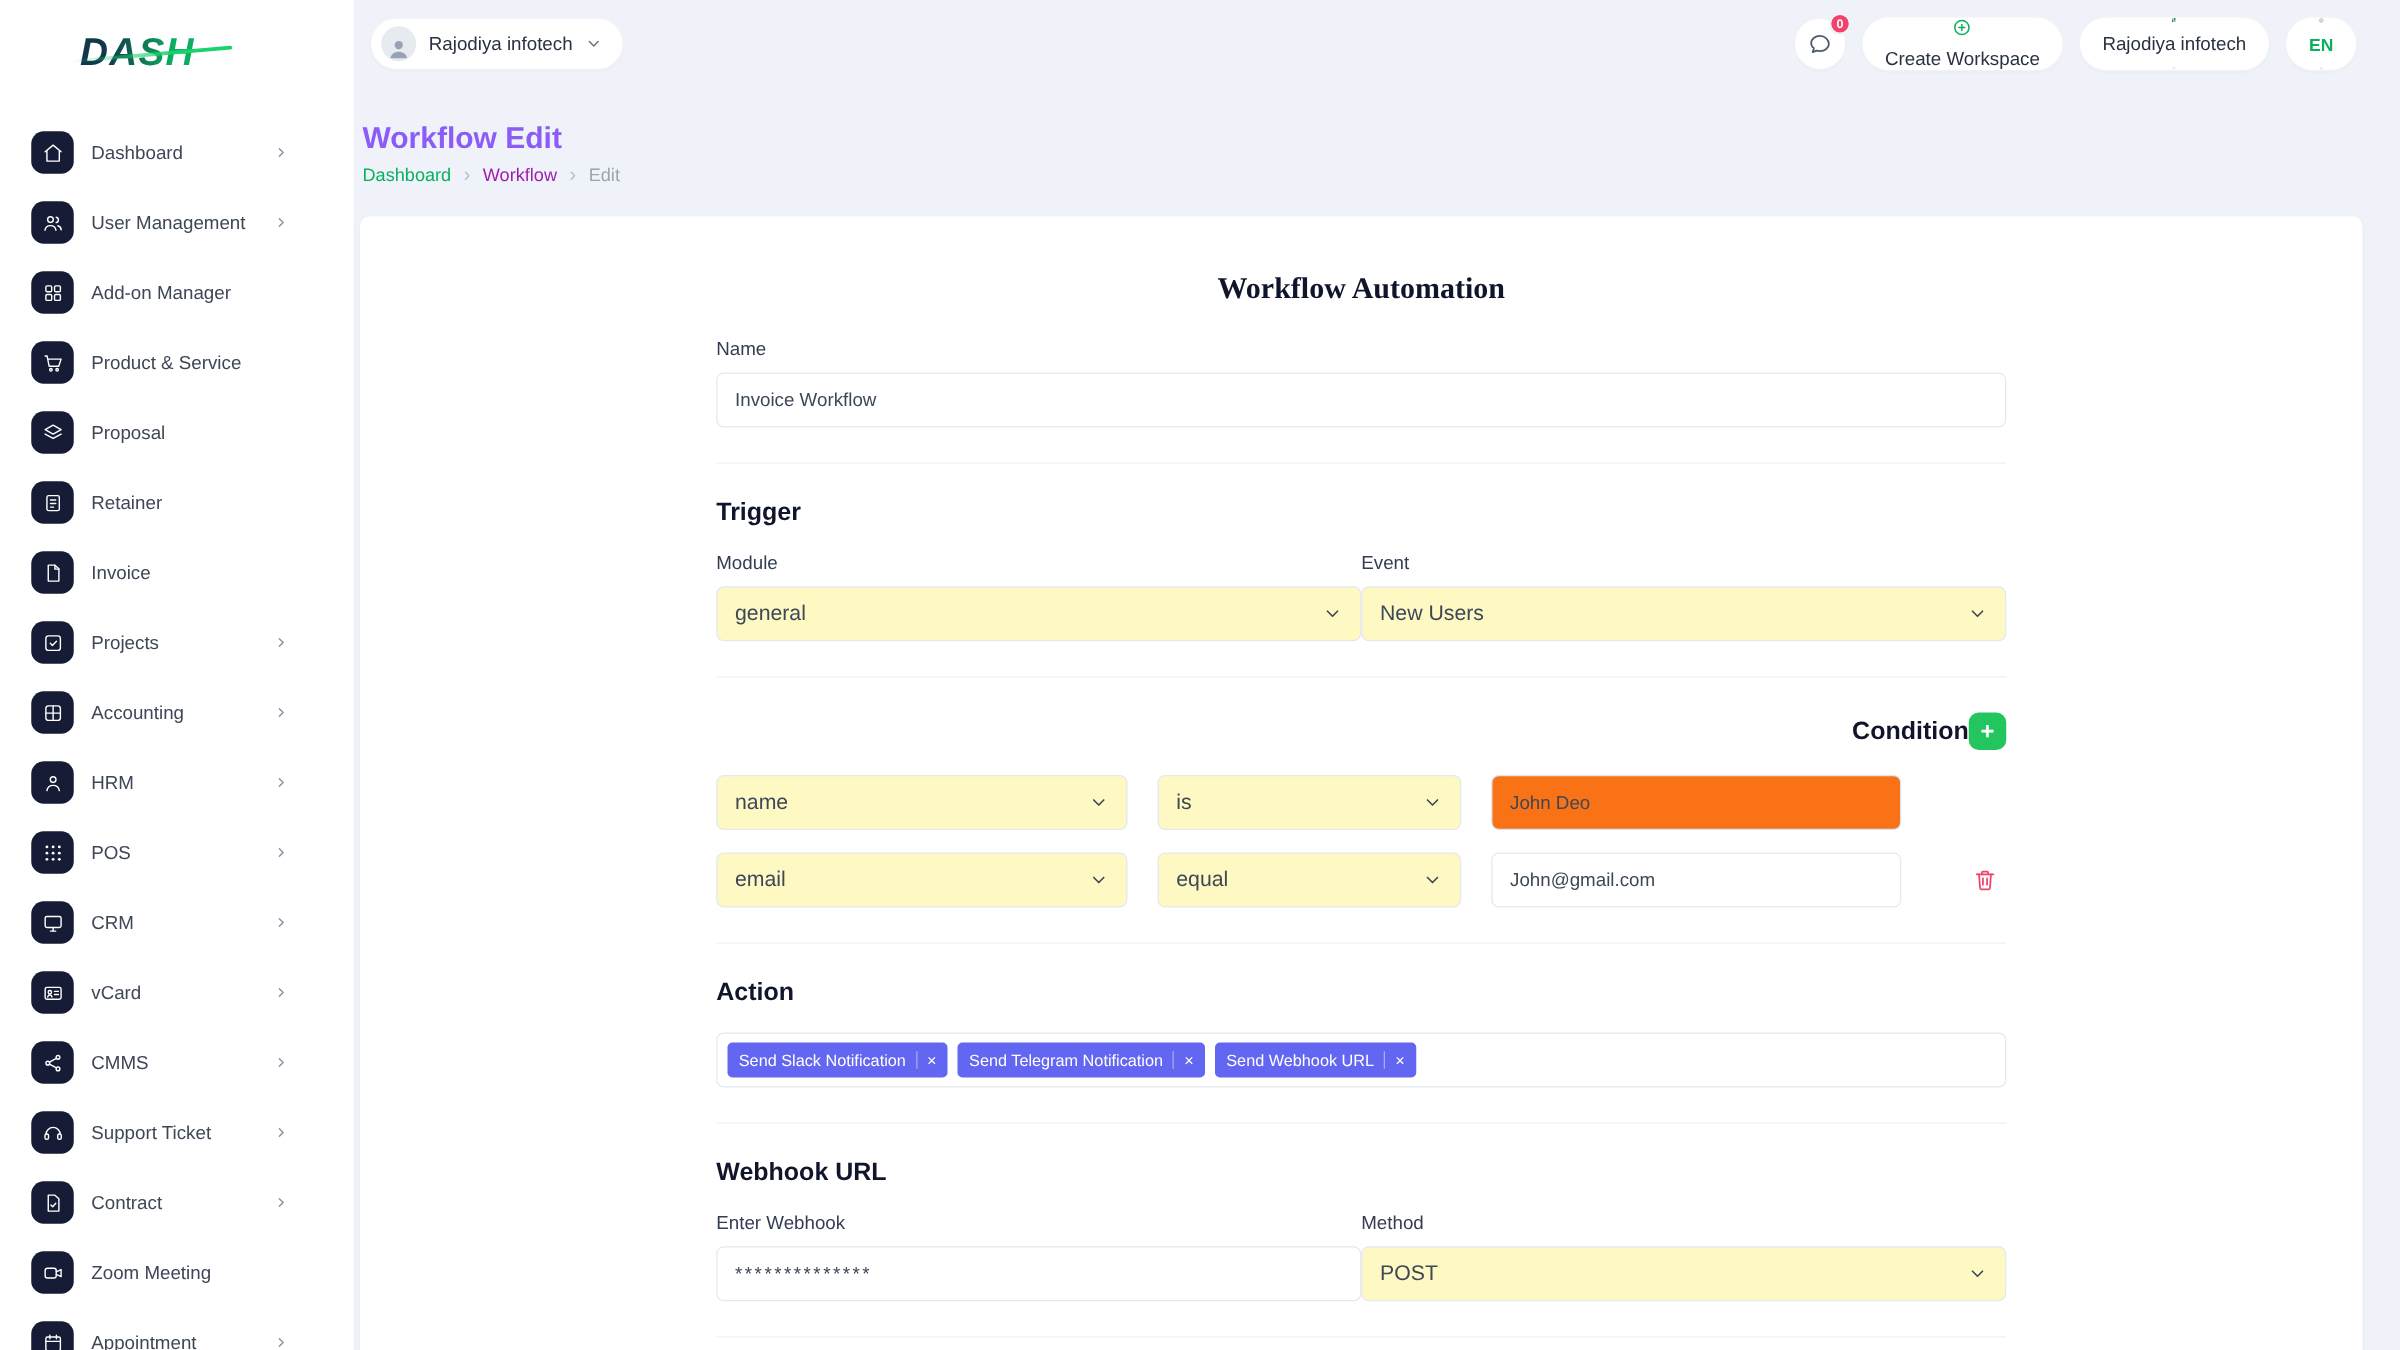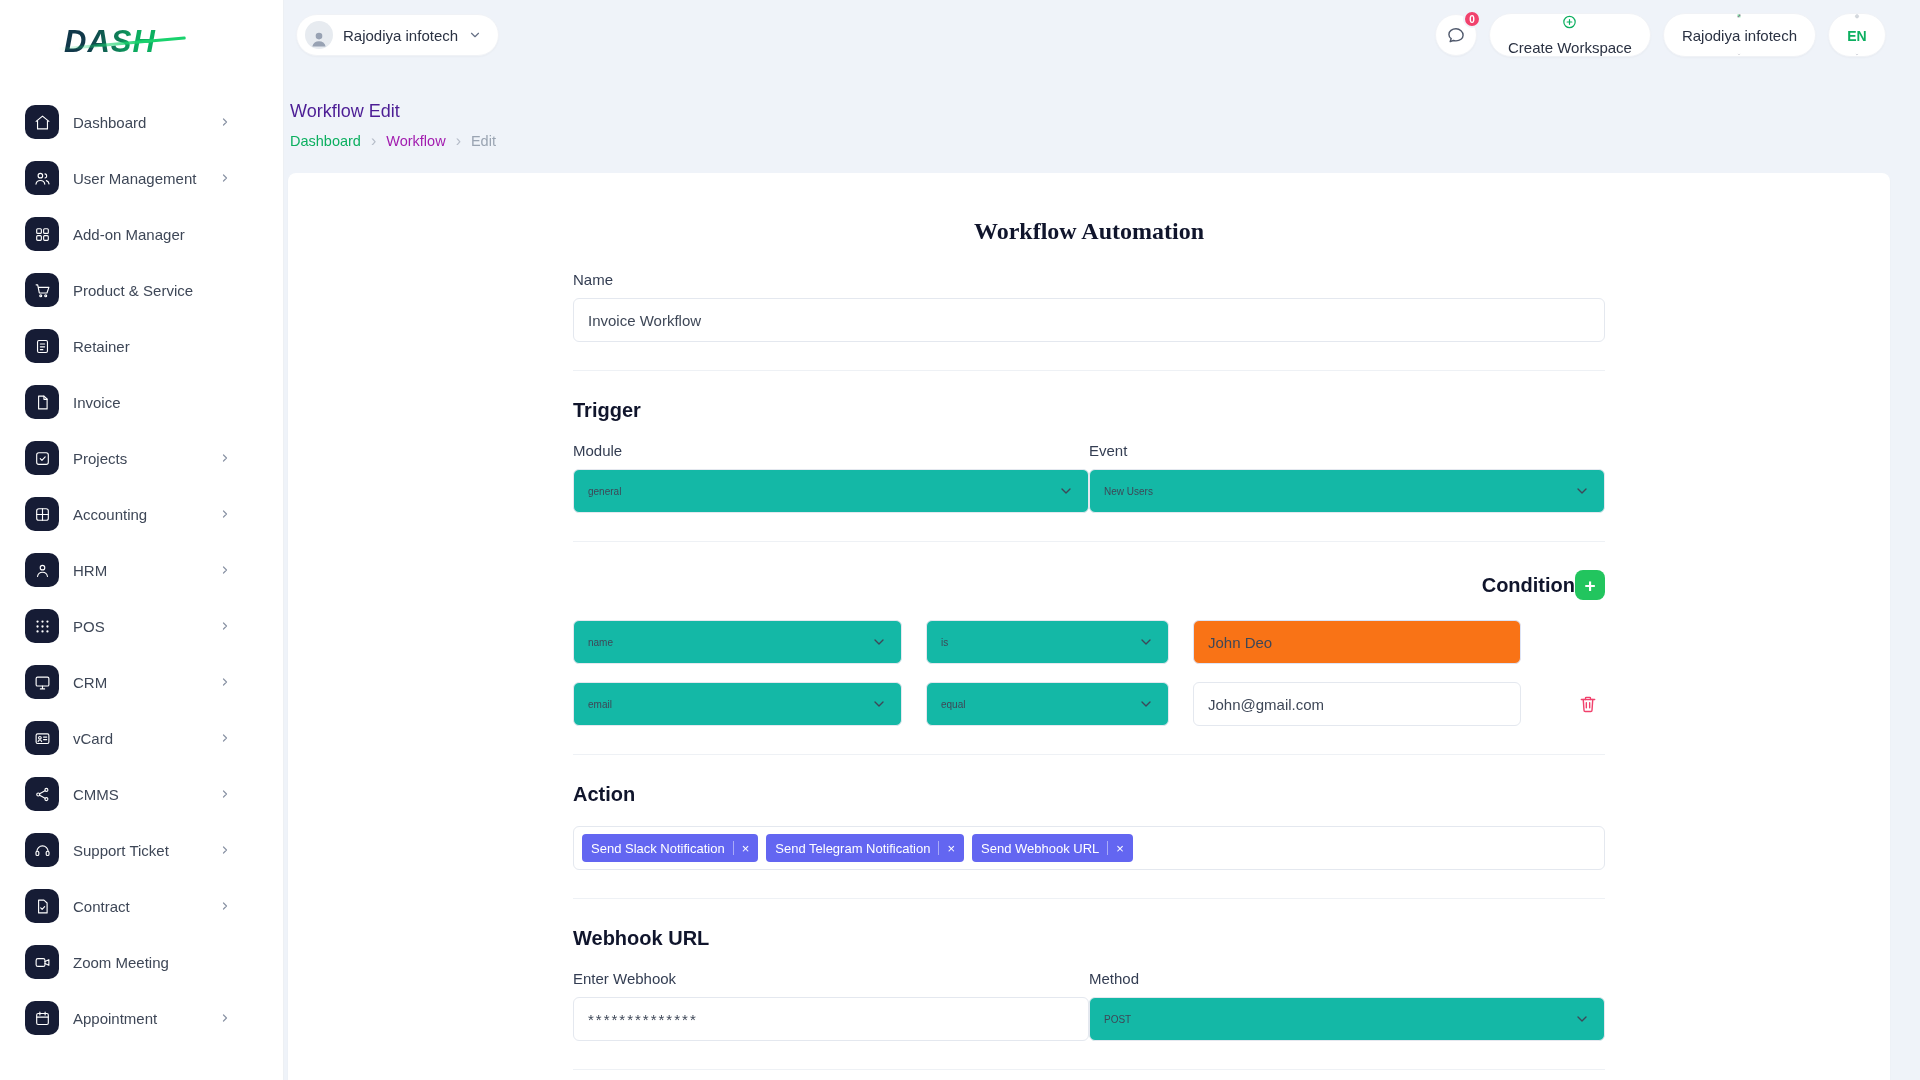--- a/index.html
+++ b/index.html
@@ -63,21 +63,21 @@
   }
   .pill {
     display:inline-flex; align-items:center; gap:9px; height:44px; background:#fff;
     border-radius:22px; padding:0 18px; border:1px solid #f0f2f6;
     box-shadow:0 1px 2px rgba(16,24,40,.03); font-size:15px; color:#2a3142; font-weight:500;flex-direction:column;
   }
   .lang { color:#0caf60; font-weight:700; font-size:14px; }
   
   .content { margin-left:284px; padding:0 30px 0 4px; }
   .page-head { padding:28px 0 0 2px; }
-  .page-title { font-size:18px; font-weight:400; color:#4c1d95; line-height:26px; }
+  .page-title { font-size:24px; font-weight:700; color:#8b5cf6; line-height:26px; }
   .breadcrumb { display:flex; align-items:center; gap:10px; margin-top:9px; font-size:14.5px; }
   .crumb-link { color:#0caf60; text-decoration:none; cursor:pointer; }
   .crumb-mid { color:#a21caf; cursor:pointer; }
   .crumb-current { color:#9aa4b2; }
   .crumb-sep { color:#b6bdc9; font-size:16px; line-height:1; }
   .card {
     margin-top:24px; background:#fff; border-radius:8px;
     padding:26px 285px 80px; min-height:1300px;
     box-shadow:0 1px 2px rgba(16,24,40,.04);
   }
@@ -86,23 +86,23 @@
   .text-input {
     width:100%; height:44px; border:1px solid #e4e8ef; border-radius:6px;
     padding:0 14px; font-size:15px; color:#3e4757; background:#fff; font-family:inherit; outline:none;
   }
   .text-input.highlight { background:#f97316; border-color:#dde4f6; }
   .mono-mask { letter-spacing:2px; }
   .divider { border:none; height:1px; background:#eef1f5; margin:28px 0; }
   .section-title { font-size:20px; font-weight:700; color:#10152c; margin:0 0 20px; }
   .grid-2 { display:grid; grid-template-columns:1fr 1fr; }
   .select {
-    height:44px; border:1px solid #e4e8ef; border-radius:6px; background:#14b8a6;
+    height:44px; border:1px solid #e4e8ef; border-radius:6px; background:#fef9c3;
     padding:0 14px; display:flex; align-items:center; justify-content:space-between;
-    font-size:10px; color:#3e4757; cursor:pointer;
+    font-size:17px; color:#3e4757; cursor:pointer;
   }
   .select-chevron { display:flex; }
   .cond-head { display:flex; align-items:center; justify-content:flex-end; margin-bottom:20px; }
   .cond-head .section-title { margin:0; }
   .add-btn {
     width:30px; height:30px; border-radius:8px; background:#22c55e; color:#fff;
     font-size:19px; font-weight:600; display:flex; align-items:center; justify-content:center; line-height:1;
   }
   .cond-row { display:grid; grid-template-columns:329px 243px 328px 1fr; gap:24px; align-items:center; margin-bottom:18px; }
   .trash-btn { justify-self:end; width:34px; height:34px; display:flex; align-items:center; justify-content:center; }
@@ -169,20 +169,29 @@
       </div>
       <div class="nav-item">
         <span class="nav-icon">
           <svg width="17" height="17" viewBox="0 0 24 24" fill="none" stroke="#fff" stroke-width="1.6" stroke-linecap="round" stroke-linejoin="round">
             <path d="M3 4h2.2l2.3 11.5h10.8L21 7.5H6.5"></path>
             <circle cx="9.5" cy="19.5" r="1.4"></circle>
             <circle cx="16.5" cy="19.5" r="1.4"></circle>
           </svg>
         </span>
         <span class="nav-label">Product &amp; Service</span>
+      </div>
+      <div class="nav-item">
+        <span class="nav-icon">
+          <svg width="17" height="17" viewBox="0 0 24 24" fill="none" stroke="#fff" stroke-width="1.6" stroke-linecap="round" stroke-linejoin="round">
+            <path d="M12 3l9 5-9 5-9-5 9-5z"></path>
+            <path d="M3 13l9 5 9-5"></path>
+          </svg>
+        </span>
+        <span class="nav-label">Proposal</span>
       </div>
       <div class="nav-item">
         <span class="nav-icon">
           <svg width="17" height="17" viewBox="0 0 24 24" fill="none" stroke="#fff" stroke-width="1.6" stroke-linecap="round" stroke-linejoin="round">
             <rect x="5" y="3.5" width="14" height="17" rx="2"></rect>
             <path d="M9 8.5h6M9 12.5h6M9 16.5h3.5"></path>
           </svg>
         </span>
         <span class="nav-label">Retainer</span>
       </div>

